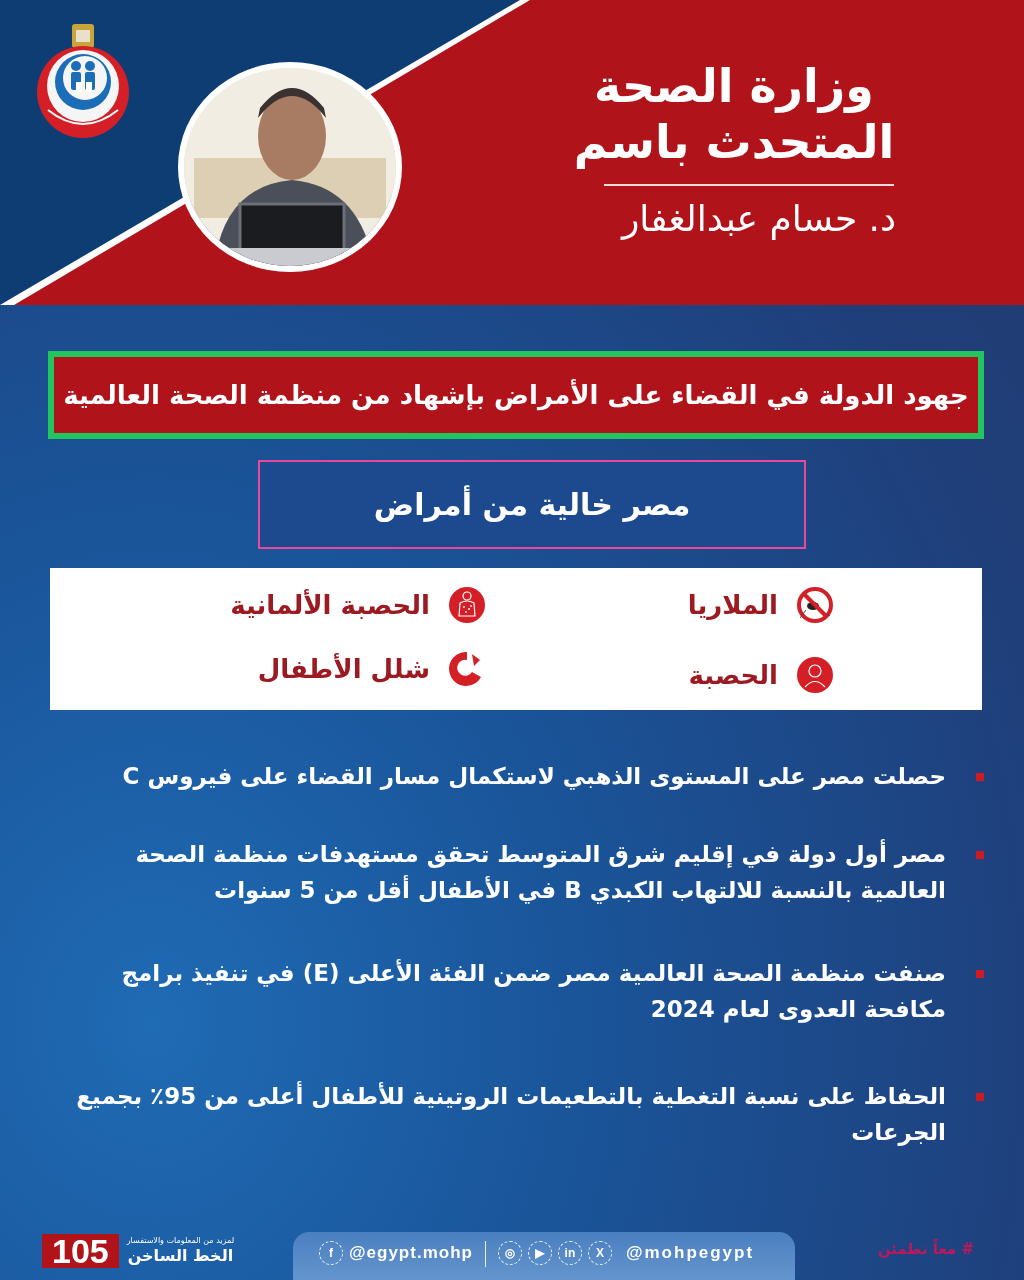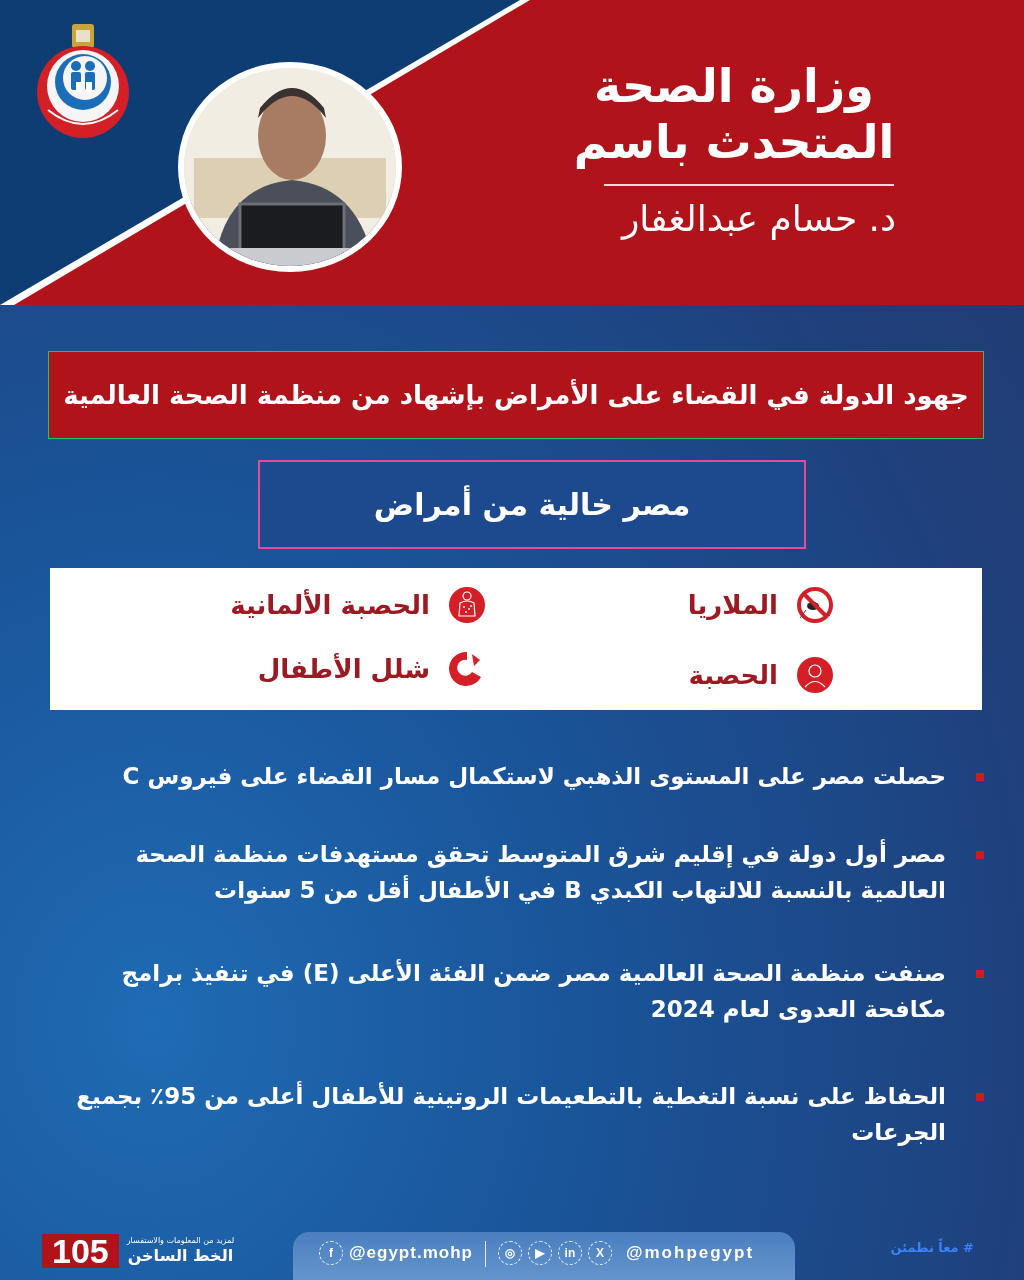--- a/index.html
+++ b/index.html
@@ -35,21 +35,21 @@
   }
   .title-rule {
     margin: 14px 0 10px 0; height: 2px; width: 290px; background: #f3d9d9; margin-right: 20px;
   }
   .speaker-name {
     font-size: 36px; line-height: 46px; color: #ffffff; text-align: center; width: 310px;
   }
 
   .banner-red {
     position: absolute; left: 48px; top: 351px; width: 936px; height: 88px;
-    background: #b0141a; border: 1px solid #22c55e;
+    background: #b0141a; border: 6px solid #22c55e;
     display: flex; align-items: center; justify-content: center;
     direction: rtl;
   }
   .banner-red span { font-size: 26px; font-weight: bold; color: #ffffff; }
 
   .banner-blue {
     position: absolute; left: 258px; top: 460px; width: 548px; height: 89px;
     border: 2px solid #ec4899; background: #1d4a8e;
     display: flex; align-items: center; justify-content: center;
     direction: rtl;
@@ -104,21 +104,21 @@
   }
   .soc-ic {
     width: 24px; height: 24px; border-radius: 50%; border: 1px dashed #e8f0fa;
     display: flex; align-items: center; justify-content: center;
     font-family: "Liberation Sans", sans-serif; font-weight: bold; font-size: 12px; color: #fff;
   }
   .social .divider { width: 1px; height: 26px; background: #e8f0fa; margin: 0 6px; }
 
   .hashtag {
     position: absolute; right: 50px; top: 1240px; direction: rtl;
-    font-size: 13px; font-weight: bold; color: #3b82f6;
+    font-size: 15px; font-weight: bold; color: #be185d;
   }
 </style>
 </head>
 <body>
 
 <div class="header">
   <svg class="bg" width="1024" height="305" viewBox="0 0 1024 305">
     <rect x="0" y="0" width="1024" height="305" fill="#0e3d73"></rect>
     <polygon points="520,0 1024,0 1024,305 0,305" fill="#ffffff"></polygon>
     <polygon points="530,0 1024,0 1024,305 14,305" fill="#b0141a"></polygon>

